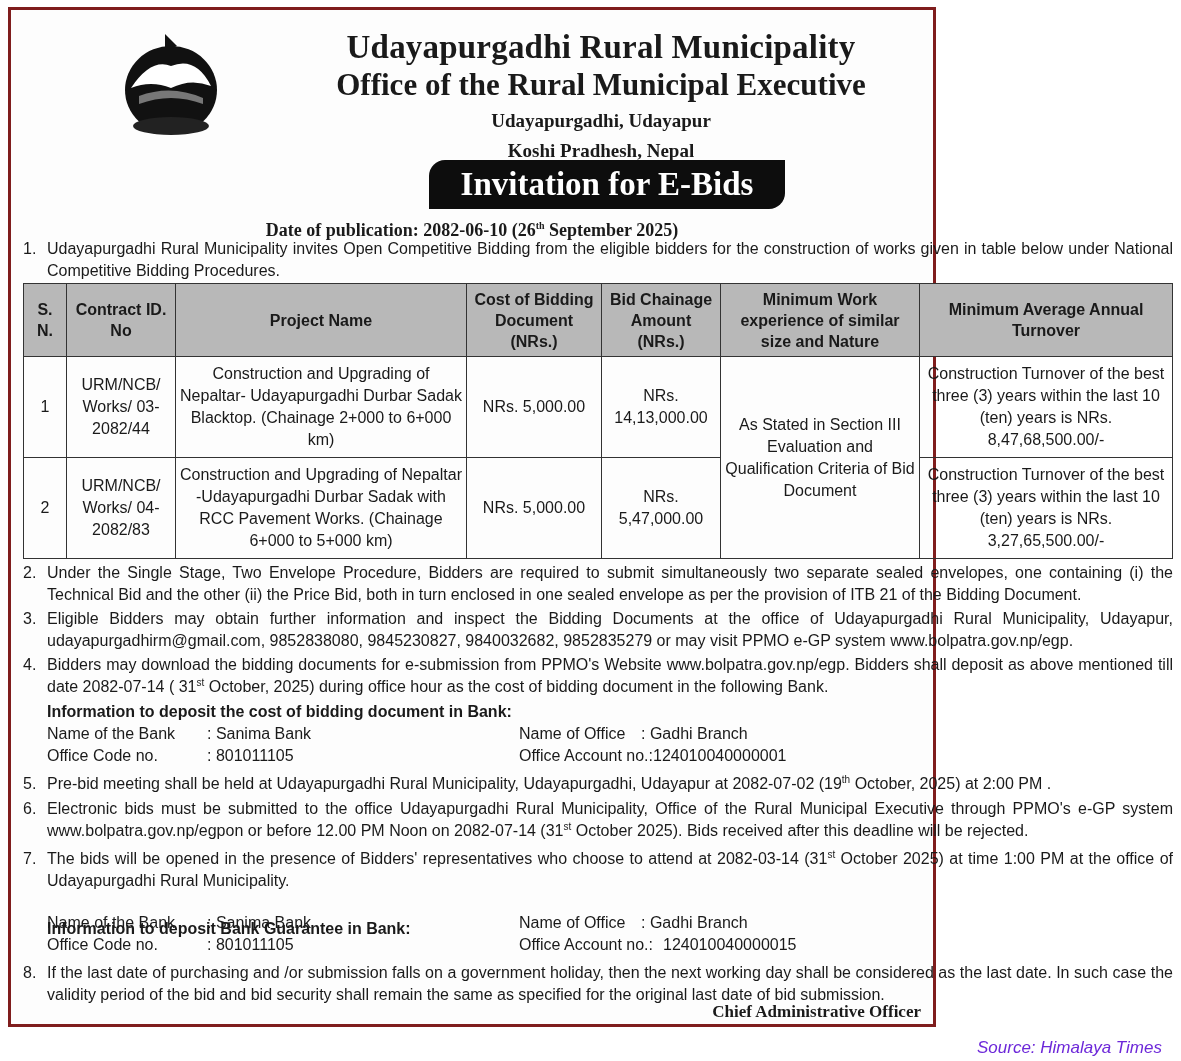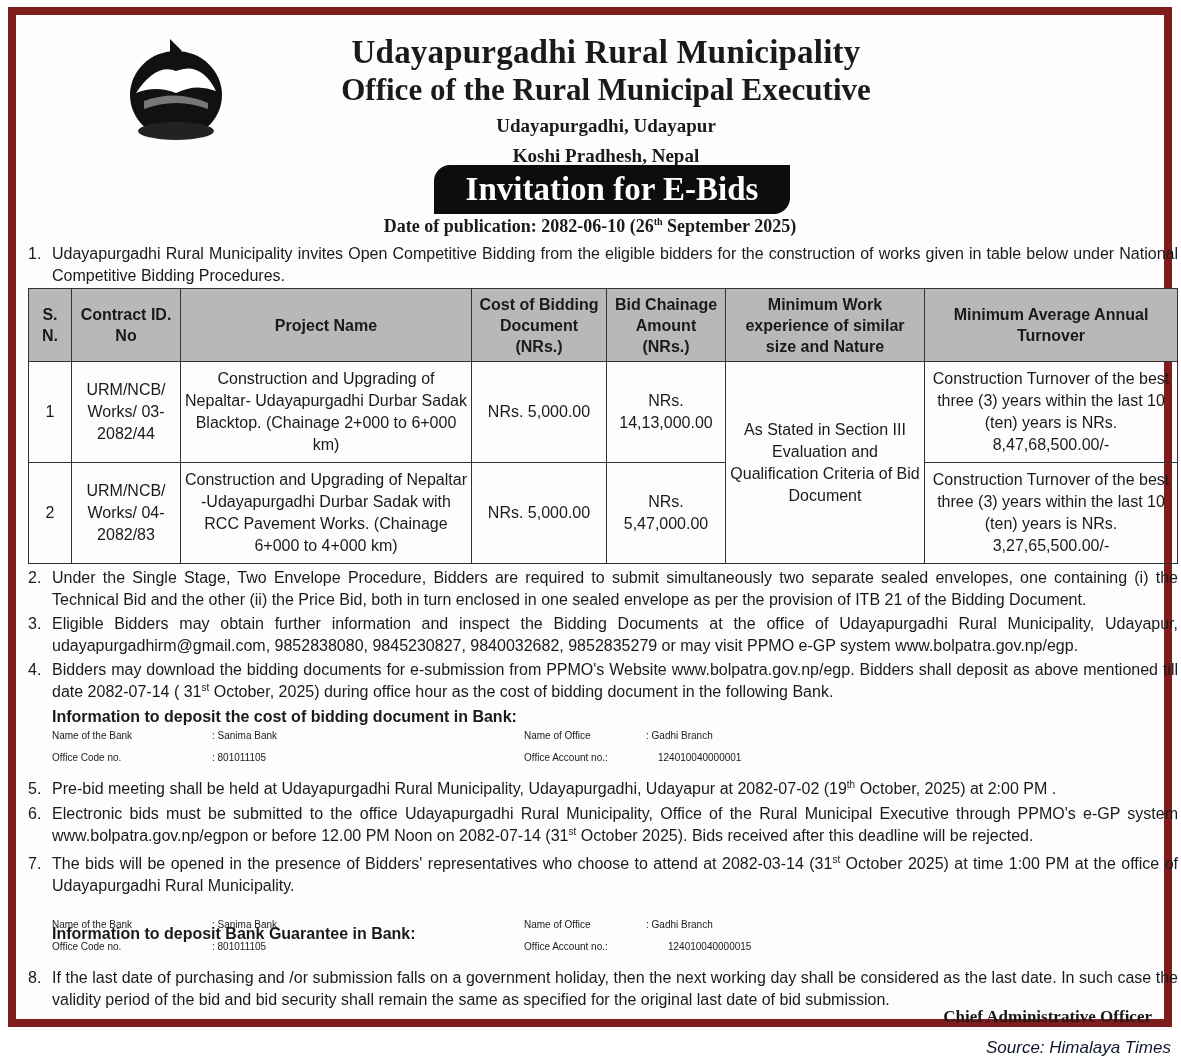--- a/index.html
+++ b/index.html
@@ -1,59 +1,59 @@
 <!DOCTYPE html>
 <html><head>
 <meta charset="utf-8">
 <style>
   html, body { margin: 0; padding: 0; }
   body {
     width: 1181px; height: 1061px; background: #ffffff; position: relative;
     font-family: "Liberation Serif", serif; color: #1a1a1a; overflow: hidden;
   }
   .notice {
-    position: absolute; left: 8px; top: 7px; width: 1164px; height: 1020px;
-    border: 8px solid #7f1d1d; box-sizing: border-box; background: #fdfdfd;
+    position: absolute; left: 8px; top: 7px; width: 928px; height: 1020px;
+    border: 3px solid #7f1d1d; box-sizing: border-box; background: #fdfdfd;
   }
   .emblem {
     position: absolute; left: 100px; top: 18px; width: 120px; height: 112px;
   }
   .header { position: absolute; left: 240px; top: 14px; width: 700px; text-align: center; }
   .h1 { font-size: 33px; font-weight: bold; letter-spacing: 0.2px; line-height: 38px; margin: 4px 0 0 0; }
   .h2 { font-size: 31px; font-weight: bold; line-height: 38px; margin: 0; }
   .h3 { font-size: 19px; font-weight: bold; line-height: 26px; margin: 4px 0 0 0; }
   .title-badge {
     position: absolute; left: 418px; top: 150px; width: 356px; height: 49px;
     background: #0d0d0d; color: #fff; border-radius: 16px 0 16px 0;
     font-size: 33px; font-weight: bold; text-align: center; line-height: 49px;
   }
   .pubdate {
-    position: absolute; left: 0; width: 100%; top: 201px; text-align: center;
+    position: absolute; left: 0; width: 100%; top: 210px; text-align: center;
     font-size: 18px; font-weight: bold;
   }
   sup { font-size: 10px; vertical-align: super; line-height: 0; }
   .para {
     position: absolute; left: 12px; width: 1150px; font-size: 16px; line-height: 22px;
     text-align: justify; font-family: "Liberation Sans Narrow", "Liberation Sans", sans-serif;
   }
   .para .num { position: absolute; left: 0; }
   .para .txt { margin-left: 24px; display: block; }
   table.bids {
     position: absolute; left: 12px; top: 273px; width: 1150px; border-collapse: collapse;
     font-size: 16px; font-family: "Liberation Sans", sans-serif;
   }
   table.bids th, table.bids td { border: 1.5px solid #333; text-align: center; vertical-align: middle; padding: 2px 4px; }
   table.bids th { background: #b8b8b8; font-weight: bold; height: 68px; line-height: 21px; }
   table.bids td { line-height: 22px; height: 96px; }
   .sub-head { position: absolute; left: 36px; font-size: 16px; font-weight: bold; font-family: "Liberation Sans", sans-serif; }
-  .kv { position: absolute; font-size: 10px; font-family: "Liberation Sans", sans-serif; text-align: right; }
+  .kv { position: absolute; font-size: 16px; font-family: "Liberation Sans", sans-serif; text-align: right; }
   .signature { position: absolute; right: 12px; top: 1000px; font-size: 17px; font-weight: bold; font-family: Liberation Serif, serif; }
   .source {
-    position: absolute; right: 10px; top: 1038px; font-size: 17px; font-style: italic;
-    font-family: "Liberation Sans", sans-serif; color: #0f172a;
+    position: absolute; right: 19px; top: 1038px; font-size: 17px; font-style: italic;
+    font-family: "Liberation Sans", sans-serif; color: #6d28d9;
   }
 </style>
 </head>
 <body>
 
 <div class="notice">
 
   <svg class="emblem" viewBox="0 0 120 112">
     <ellipse cx="60" cy="62" rx="46" ry="44" fill="#111"></ellipse>
     <path d="M20 60 Q40 30 60 38 Q85 28 100 58 Q80 50 60 60 Q40 52 20 60 Z" fill="#fff"></path>
@@ -96,21 +96,21 @@
         <td>URM/NCB/ Works/ 03-2082/44</td>
         <td>Construction and Upgrading of Nepaltar- Udayapurgadhi Durbar Sadak Blacktop. (Chainage 2+000 to 6+000 km)</td>
         <td>NRs. 5,000.00</td>
         <td>NRs. 14,13,000.00</td>
         <td rowspan="2">As Stated in Section III Evaluation and Qualification Criteria of Bid Document</td>
         <td>Construction Turnover of the best three (3) years within the last 10 (ten) years is NRs. 8,47,68,500.00/-</td>
       </tr>
       <tr>
         <td>2</td>
         <td>URM/NCB/ Works/ 04-2082/83</td>
-        <td>Construction and Upgrading of Nepaltar -Udayapurgadhi Durbar Sadak with RCC Pavement Works. (Chainage 6+000 to 4+000 km)</td>
+        <td>Construction and Upgrading of Nepaltar -Udayapurgadhi Durbar Sadak with RCC Pavement Works. (Chainage 6+000 to 5+000 km)</td>
         <td>NRs. 5,000.00</td>
         <td>NRs. 5,47,000.00</td>
         <td>Construction Turnover of the best three (3) years within the last 10 (ten) years is NRs. 3,27,65,500.00/-</td>
       </tr>
     </tbody>
   </table>
 
   <div class="para" style="top:552px">
     <span class="num">2.</span>
     <span class="txt">Under the Single Stage, Two Envelope Procedure, Bidders are required to submit simultaneously two separate sealed envelopes, one containing (i) the Technical Bid and the other (ii) the Price Bid, both in turn enclosed in one sealed envelope as per the provision of ITB 21 of the Bidding Document.</span>

